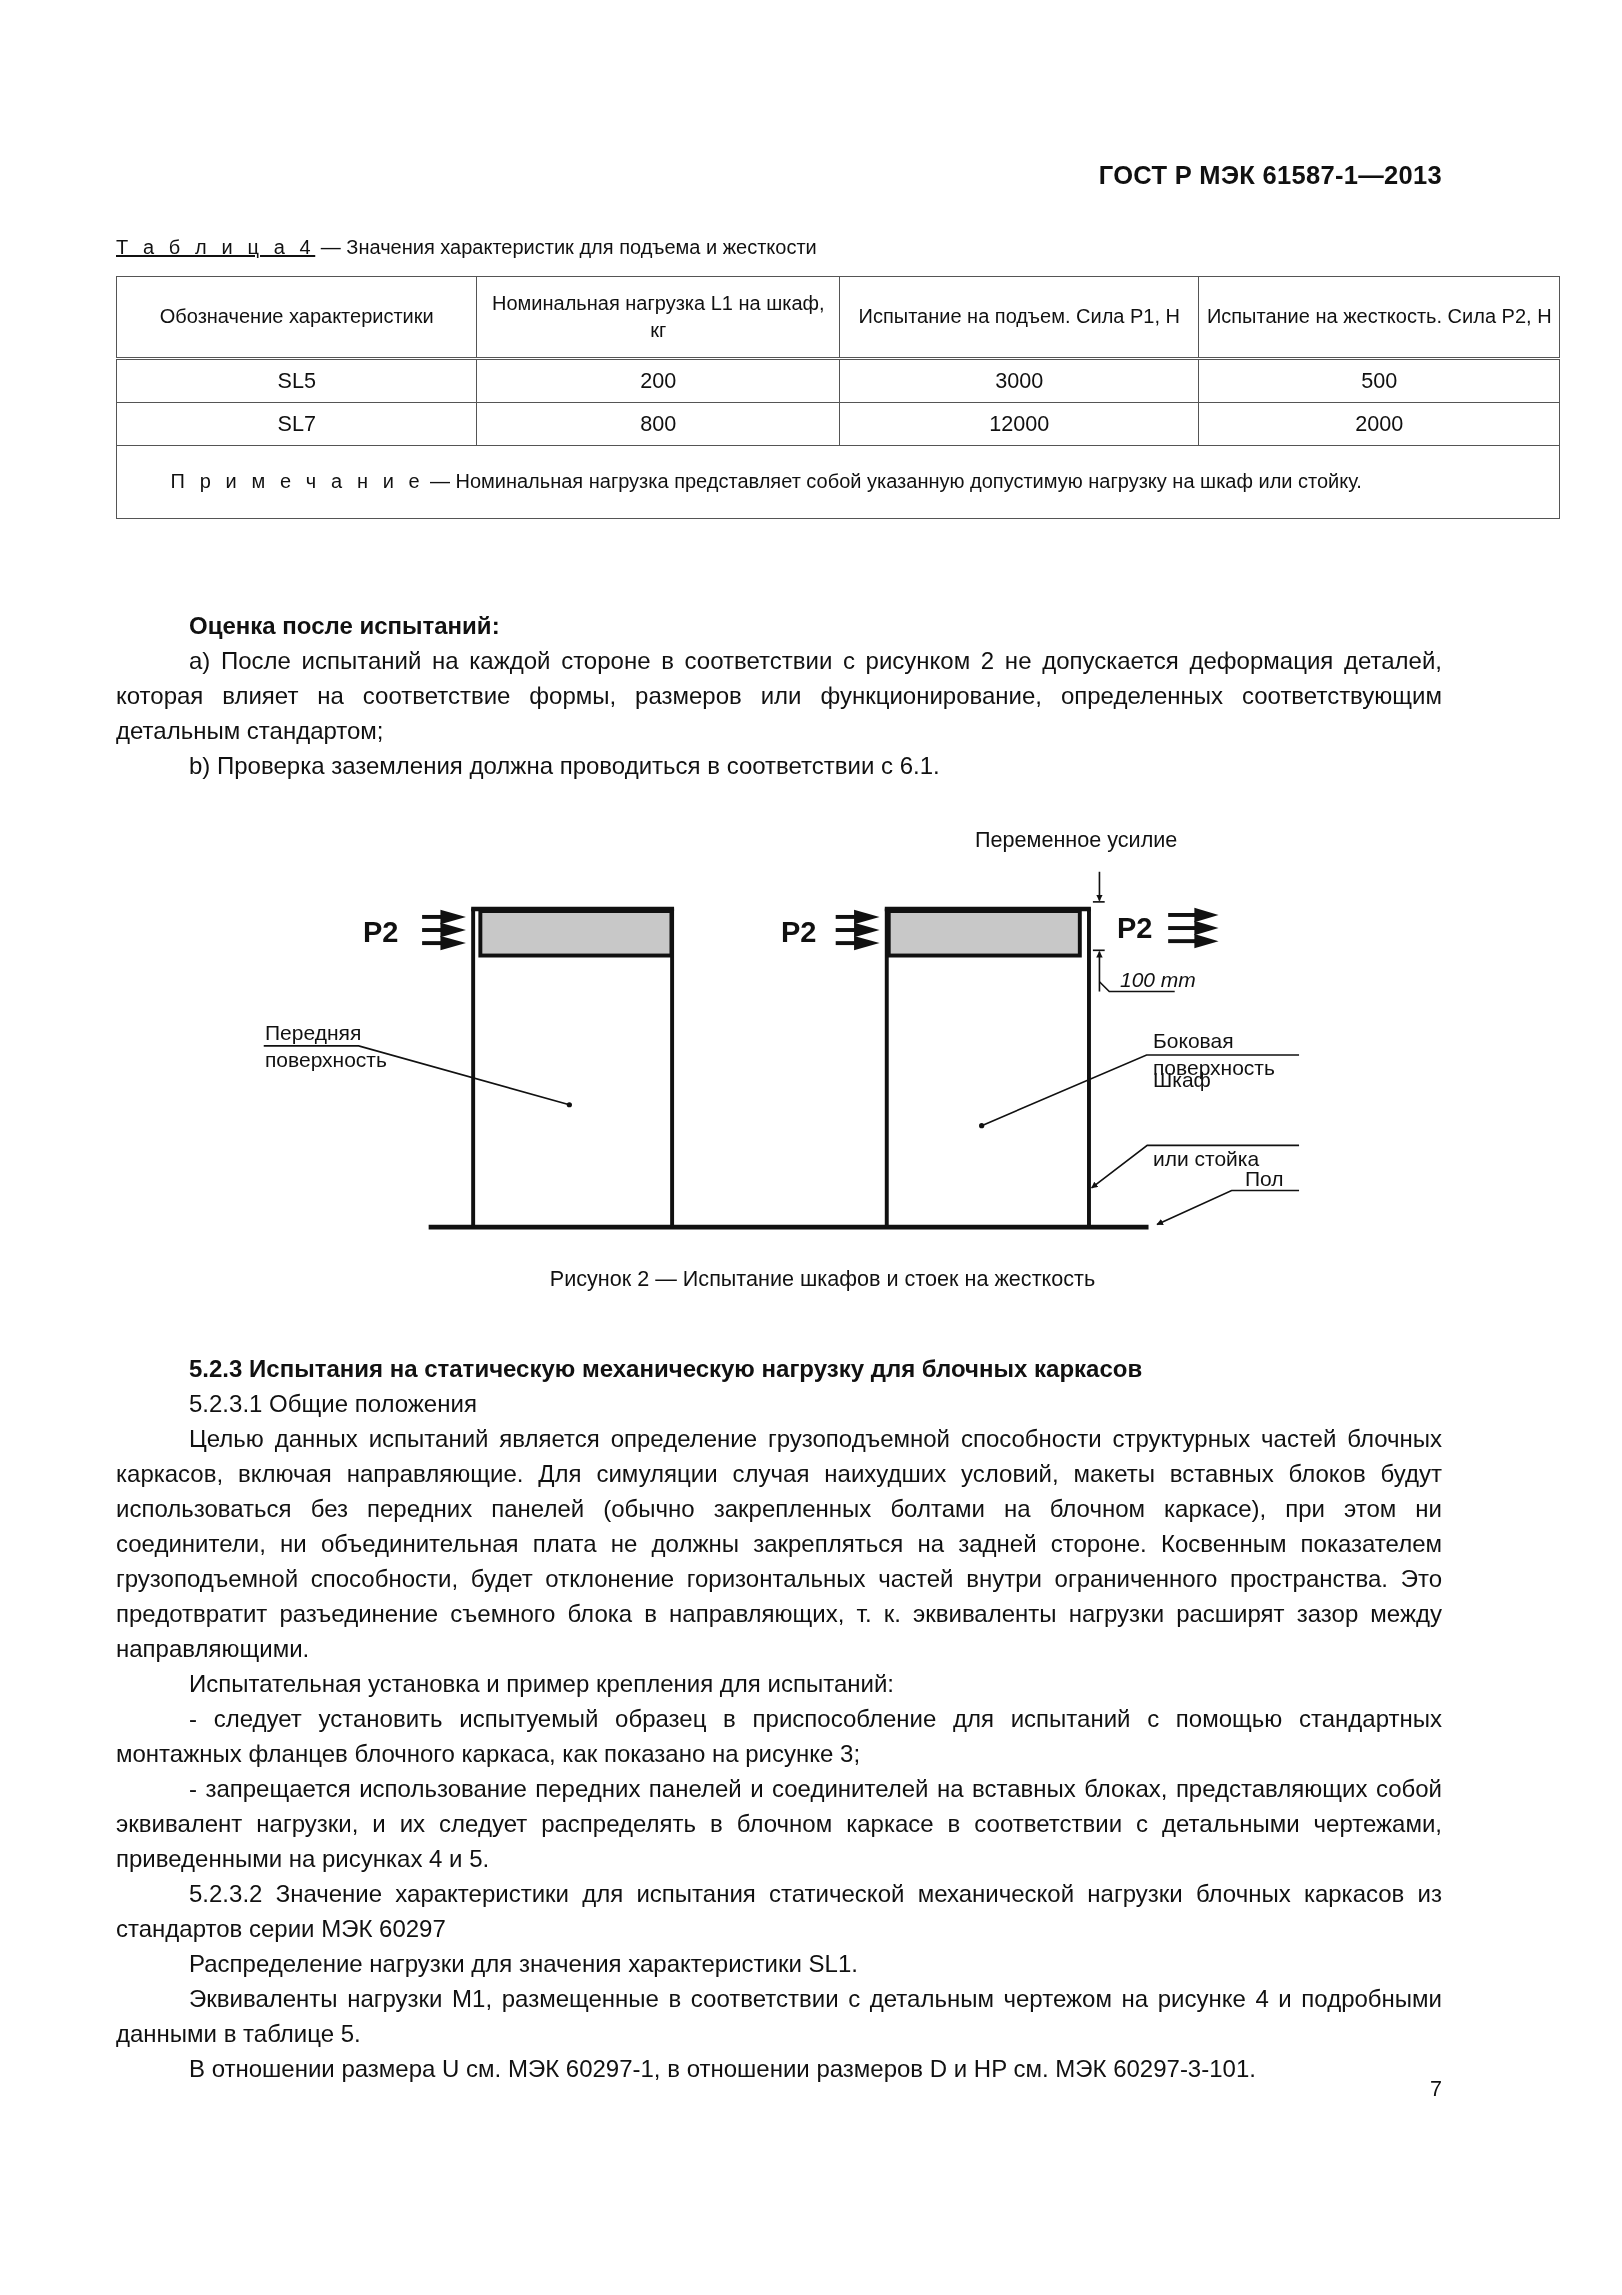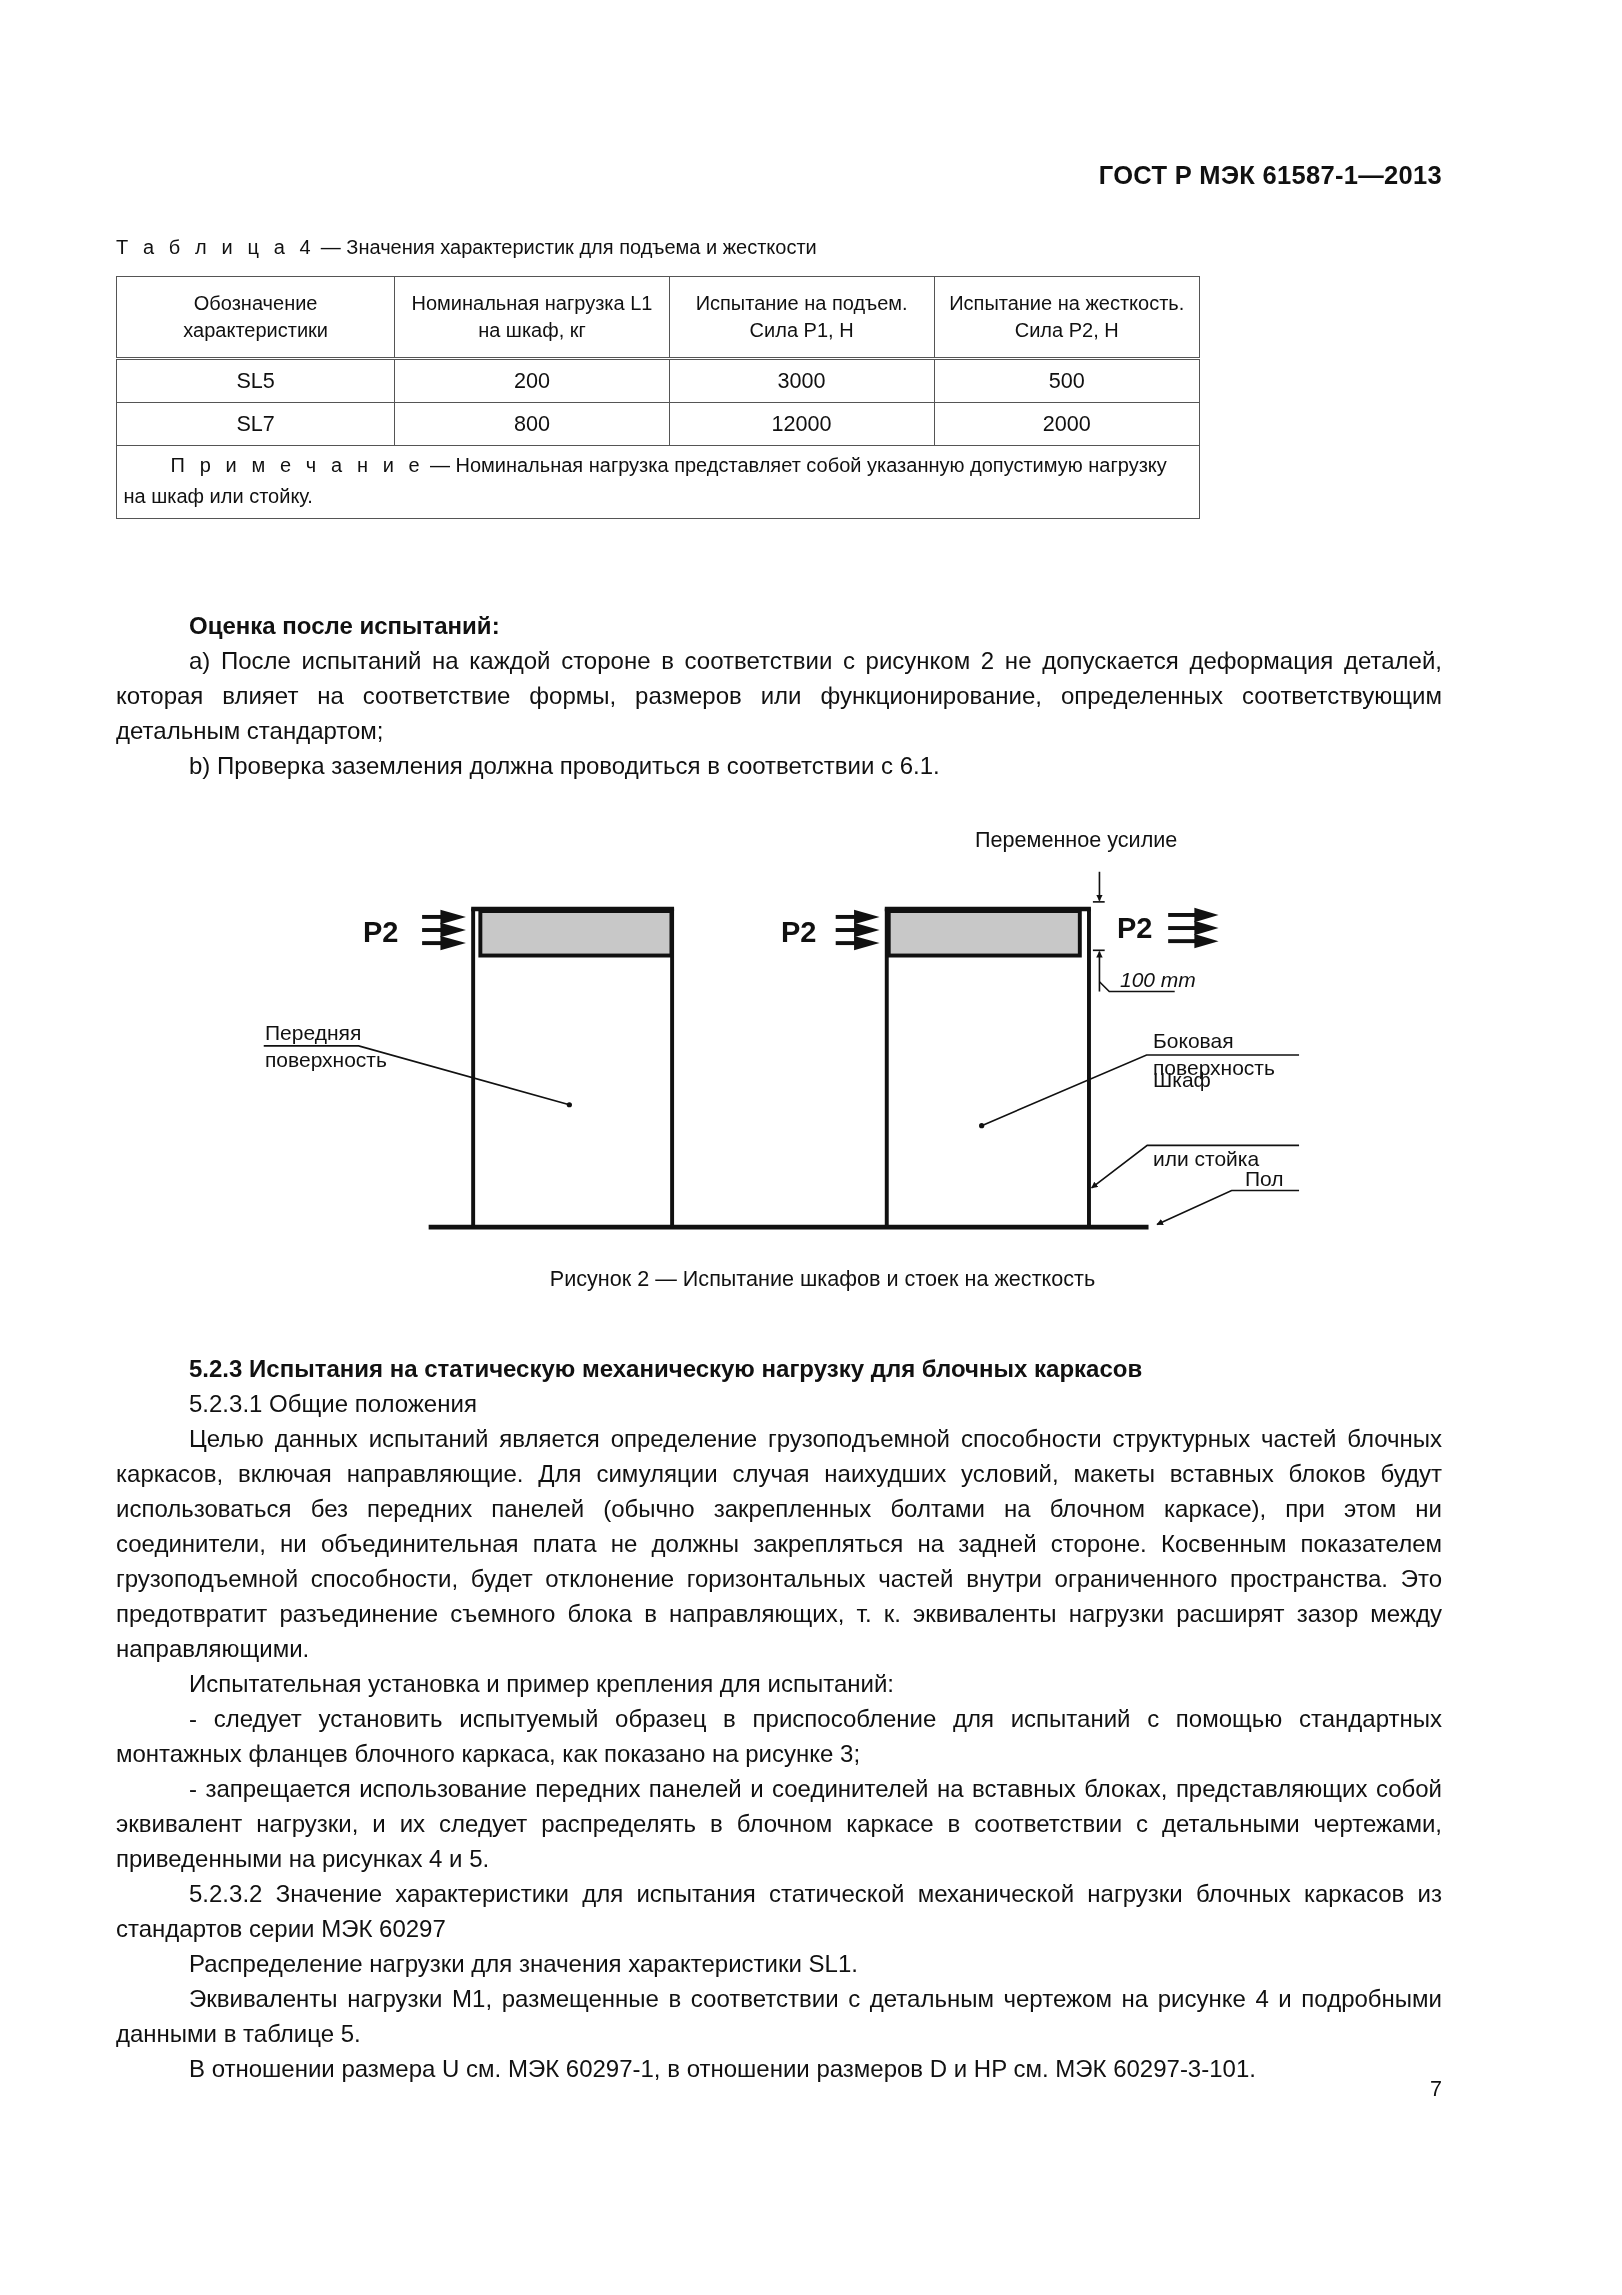--- a/index.html
+++ b/index.html
@@ -1,22 +1,22 @@
 <!DOCTYPE html>
 <html style="font-size:10.5px"><head>
 <meta charset="utf-8">
 <style>
   html, body { margin:0; padding:0; background:#ffffff; }
   body { width:1623px; height:2295px; position:relative; overflow:hidden;
          font-family:"Liberation Sans", sans-serif; color:#111111; }
   .abs { position:absolute; }
   .doc-id { right:181px; top:161px; font-weight:bold; font-size:25.5px; letter-spacing:0.3px; }
   .tcap { left:116px; top:236px; font-size:20px; }
-  .tcap .spaced { letter-spacing:4.6px; }
-  table.t4 { position:absolute; left:116px; top:276px; width:1084px; border-collapse:collapse;
+  .tcap .spaced { letter-spacing:4.6px;text-decoration:underline; }
+  table.t4 { position:absolute; left:116px; top:276px; width:1444px; border-collapse:collapse;
              font-size:20px; }
   table.t4 td, table.t4 th { border:1.3px solid #555; text-align:center; font-weight:normal; padding:0 6.5px; }
   table.t4 th { height:80px; line-height:27.5px; border-bottom:3.9px double #555; }
   table.t4 td.v { height:42px; font-size:21.6px; }
   table.t4 td.note { text-align:left; font-size:20px; line-height:31px; padding:3.9px 6.5px 5.2px 6.5px; height:63px; }
   .note .spaced { letter-spacing:4.6px; }
   .body { left:116px; width:1326px; font-size:24px; line-height:35px; }
   .p { text-indent:73px; text-align:justify; text-align-last:left; margin:0; }
   .bold { font-weight:bold; }
   .fig-caption { left:11px; width:1623px; top:1266px; text-align:center; font-size:21.6px; }

